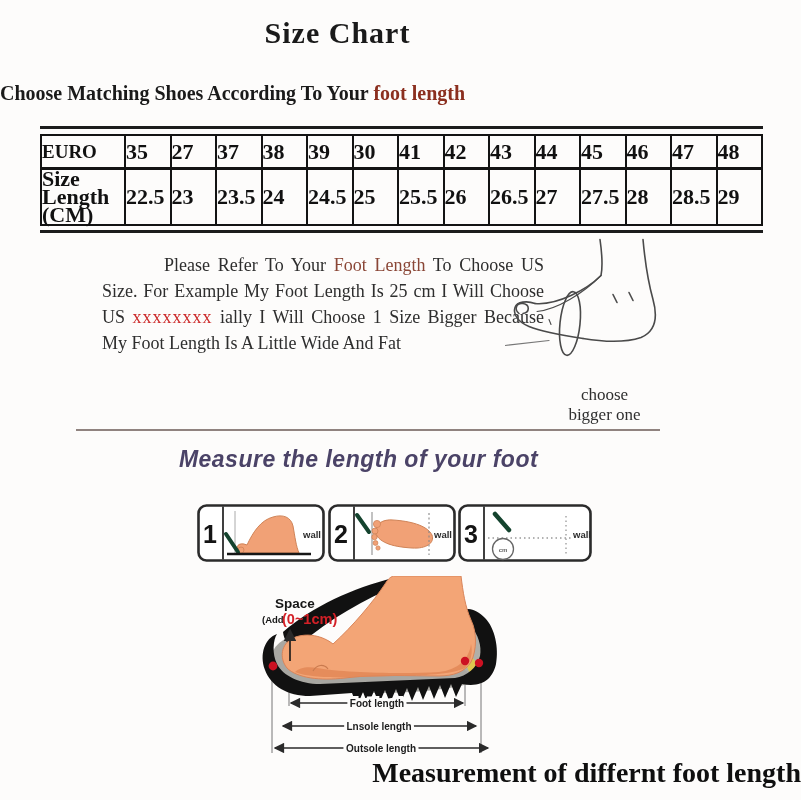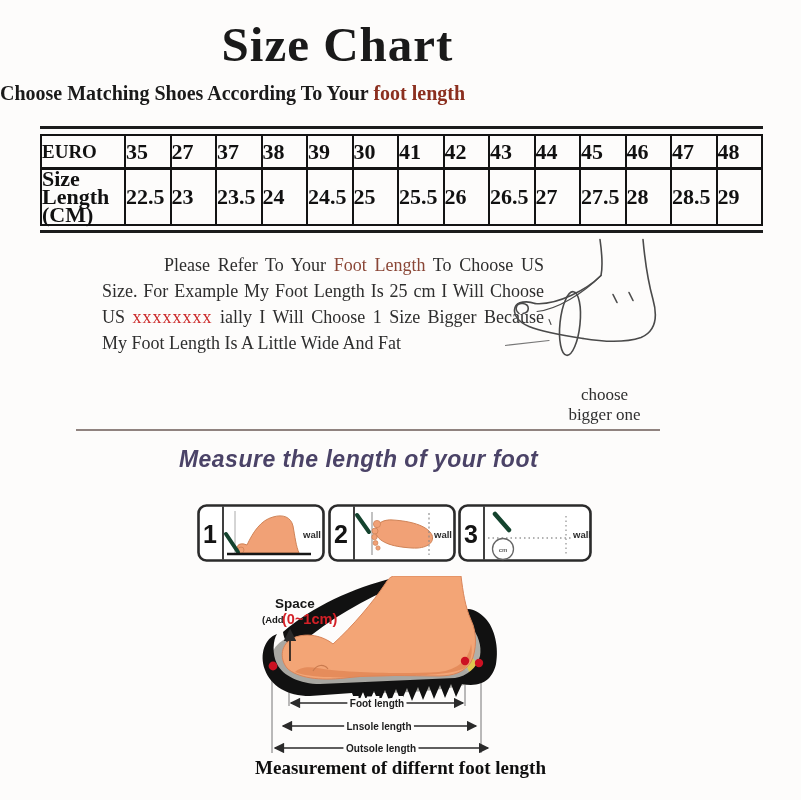--- a/index.html
+++ b/index.html
@@ -1,21 +1,21 @@
 <!DOCTYPE html>
 <html><head>
 <meta charset="utf-8">
 <style>
   html,body{margin:0;padding:0;}
   #canvas{position:relative;width:801px;height:800px;background:#fdfcfb;overflow:hidden;
           font-family:"Liberation Serif",serif;color:#1a1a1a;}
   .abs{position:absolute;}
 
   
-  .title{top:16px;left:0;width:675px;text-align:center;font-size:49px;font-weight:bold;letter-spacing:1px;}
+  .title{top:16px;left:0;width:675px;text-align:center;font-size:30px;font-weight:bold;letter-spacing:1px;}
   .subtitle{top:82px;left:0;width:801px;text-align:left;font-size:20px;font-weight:bold;}
   .subtitle .hl{color:#8b2f1f;}
 
   
   .table-wrap{top:126px;left:40px;width:723px;border-top:3px solid #1c1c1c;border-bottom:3px solid #1c1c1c;
               padding:5px 0 4px 0;}
   table.size-table{border-collapse:collapse;width:100%;table-layout:fixed;text-align:left;color:#111;}
   table.size-table td{border:2px solid #131313;font-weight:bold;font-size:22px;padding:0;}
   table.size-table tr.hdr td{height:31px;}
   table.size-table tr.dat td{height:50px;}
@@ -34,21 +34,21 @@
 
   .divider{top:429px;left:76px;width:584px;height:2px;background:#90837f;}
 
   
   .measure-head{top:446px;left:0;width:717px;text-align:center;
      font-family:"Liberation Sans",sans-serif;font-style:italic;font-weight:bold;
      font-size:23px;color:#4b4367;letter-spacing:.5px;}
   .step-box{top:504px;}
   .sb1{left:197px;} .sb2{left:328px;} .sb3{left:458px;}
   .bigfoot{top:576px;left:225px;width:360px;height:186px;}
-  .bottom-cap{top:757px;left:0;width:801px;text-align:center;font-weight:bold;font-size:19px;color:#0f0f0f;}
+  .bottom-cap{top:757px;left:0;width:801px;text-align:right;font-weight:bold;font-size:28px;color:#0f0f0f;}
 
   svg text{font-family:"Liberation Sans",sans-serif;}
   .lbl{font-size:10px;font-weight:bold;fill:#1d1d1d;paint-order:stroke;stroke:#fdfcfb;stroke-width:6px;}
   .wall-t{font-size:9.5px;font-weight:bold;fill:#2b2b2b;}
   .num-t{font-size:25px;font-weight:800;fill:#141414;}
 </style>
 </head>
 <body>
 
 <div id="canvas">

